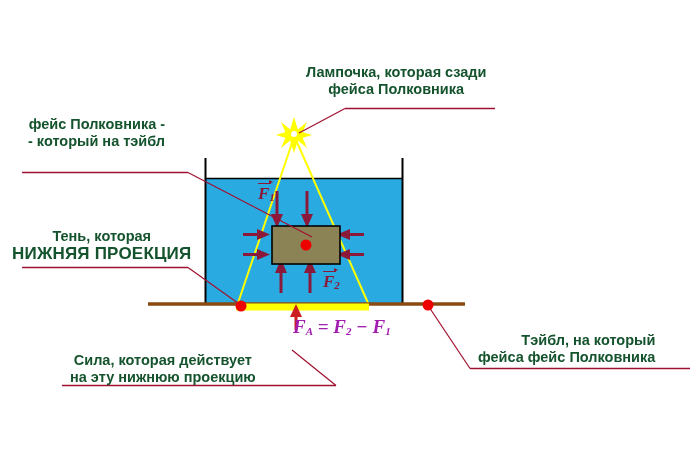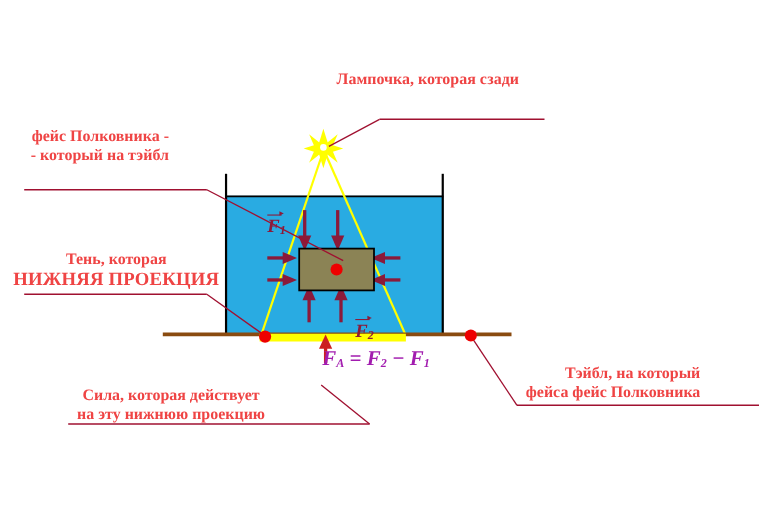--- a/index.html
+++ b/index.html
@@ -19,22 +19,22 @@
   }
   #canvas svg.layer {
     position: absolute;
     left: 0;
     top: 0;
     width: 697px;
     height: 470px;
   }
   .anno {
     position: absolute;
-    color: #ef4444;
-    font-family: Liberation Serif, serif;
+    color: #14532d;
+    font-family: Liberation Sans, sans-serif;
     font-weight: bold;
     font-size: 14.5px;
     line-height: 17px;
     white-space: nowrap;
   }
   .anno .l2 { display: block; }
   .t-center { text-align: center; }
 
   #label-lamp {
     left: 306px; top: 64px;
@@ -92,22 +92,22 @@
   }
   .vec .bartip {
     position: absolute;
     left: 11px; top: -4px;
     width: 0; height: 0;
     border-left: 4px solid #8b1a3a;
     border-top: 2.6px solid transparent;
     border-bottom: 2.6px solid transparent;
   }
   .vec sub { font-size: 11px; vertical-align: -2px; }
-  #vec-f1 { left: 243px; top: 184px; margin-top: 12px; }
-  #vec-f2 { left: 323px; top: 272px; margin-top: 19px; }
+  #vec-f1 { left: 258px; top: 184px; }
+  #vec-f2 { left: 323px; top: 272px; }
 </style>
 </head>
 <body>
 
 <div id="canvas">
 
   <svg class="layer" viewBox="0 0 697 470">
 
     <rect x="205" y="178" width="198" height="125" fill="#29ABE2"></rect>
 
@@ -187,20 +187,21 @@
     <line x1="470" y1="368.5" x2="690" y2="368.5" stroke="#a01030" stroke-width="1.4"></line>
     <line x1="470" y1="368.5" x2="429" y2="307" stroke="#a01030" stroke-width="1.2"></line>
 
     <circle cx="241" cy="306" r="5.5" fill="#ee0000"></circle>
     <circle cx="306" cy="245" r="5.5" fill="#ee0000"></circle>
     <circle cx="428" cy="305" r="5.5" fill="#ee0000"></circle>
   </svg>
 
   <div class="anno t-center" id="label-lamp">
     <span class="l1">Лампочка, которая сзади</span>
+    <span class="l2">фейса Полковника</span>
   </div>
 
   <div class="anno t-center" id="label-face">
     <span class="l1">фейс Полковника -</span>
     <span class="l2">- который на тэйбл</span>
   </div>
 
   <div class="anno t-center" id="label-shadow">
     <span class="l1">Тень, которая</span>
     <span class="l2">НИЖНЯЯ ПРОЕКЦИЯ</span>

